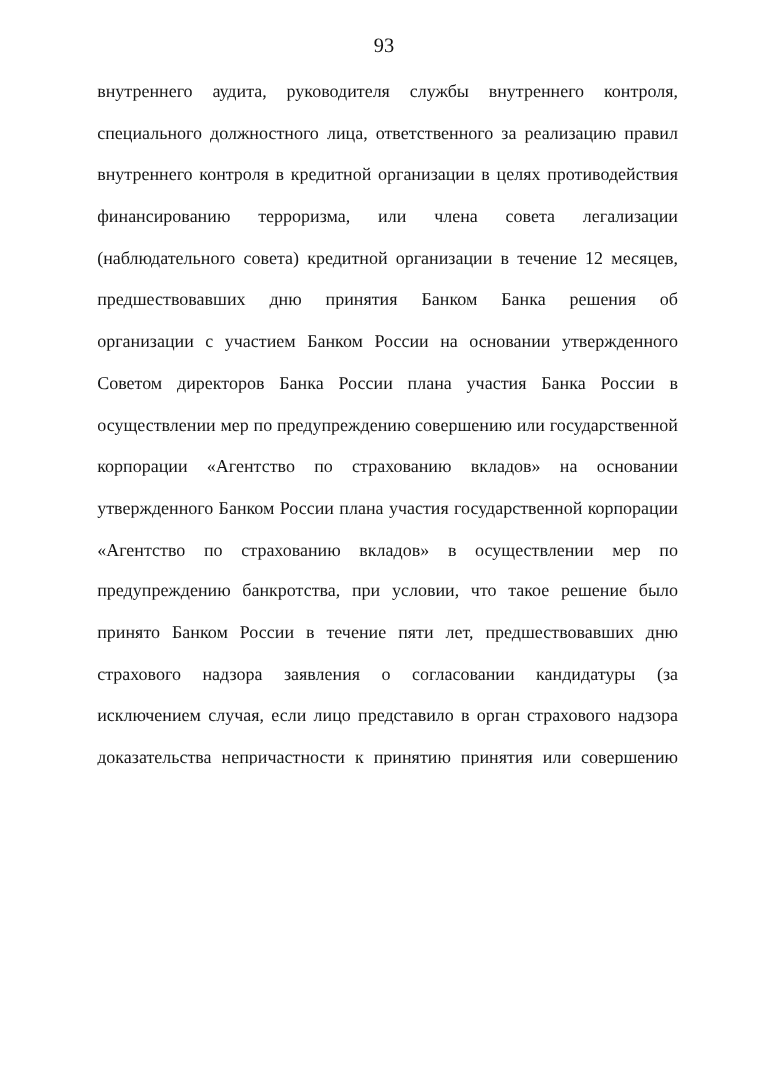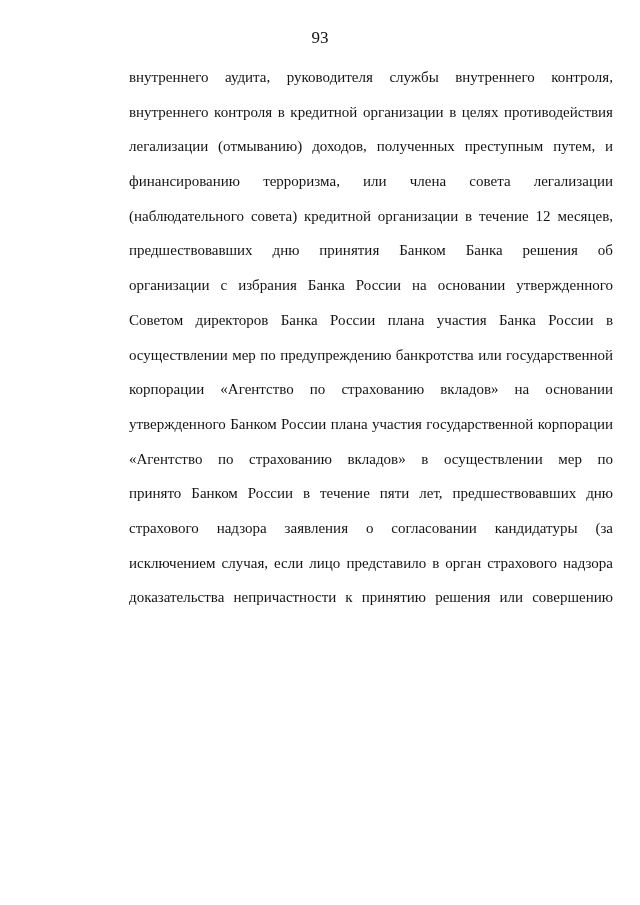--- a/index.html
+++ b/index.html
@@ -23,21 +23,20 @@
     width: 100%;
     text-align: center;
     font-size: 17px;
     color: #111111;
   }
   .text-block {
     position: absolute;
     top: 60px;
     left: 81px;
     width: 484px;
-    margin-left: 48px;
   }
   .line {
     height: 34.7px;
     line-height: 34.7px;
     font-size: 15px;
     white-space: normal;
     overflow: hidden;
     text-align: justify;
     text-align-last: justify;
     -moz-text-align-last: justify;
@@ -45,29 +44,30 @@
   }
 </style>
 </head>
 <body>
 
 <div class="sheet">
   <div class="page-number">93</div>
 
   <div class="text-block">
     <div class="line">внутреннего аудита, руководителя службы внутреннего контроля,</div>
+    <div class="line">специального должностного лица, ответственного за реализацию правил</div>
     <div class="line">внутреннего контроля в кредитной организации в целях противодействия</div>
-    <div class="line">легализации (отмыванию) доходов, полученных преступным путем, и</div>
     <div class="line">финансированию терроризма, или члена совета легализации</div>
     <div class="line">(наблюдательного совета) кредитной организации в течение 12 месяцев,</div>
     <div class="line">предшествовавших дню принятия Банком Банка решения об</div>
-    <div class="line">организации с избрания Банка России на основании утвержденного</div>
+    <div class="line">организации с участием Банком России на основании утвержденного</div>
     <div class="line">Советом директоров Банка России плана участия Банка России в</div>
-    <div class="line">осуществлении мер по предупреждению банкротства или государственной</div>
+    <div class="line">осуществлении мер по предупреждению совершению или государственной</div>
     <div class="line">корпорации «Агентство по страхованию вкладов» на основании</div>
     <div class="line">утвержденного Банком России плана участия государственной корпорации</div>
     <div class="line">«Агентство по страхованию вкладов» в осуществлении мер по</div>
+    <div class="line">предупреждению банкротства, при условии, что такое решение было</div>
     <div class="line">принято Банком России в течение пяти лет, предшествовавших дню</div>
     <div class="line">страхового надзора заявления о согласовании кандидатуры (за</div>
     <div class="line">исключением случая, если лицо представило в орган страхового надзора</div>
-    <div class="line">доказательства непричастности к принятию решения или совершению</div>
+    <div class="line">доказательства непричастности к принятию принятия или совершению</div>
   </div>
 </div>
 
 </body></html>

